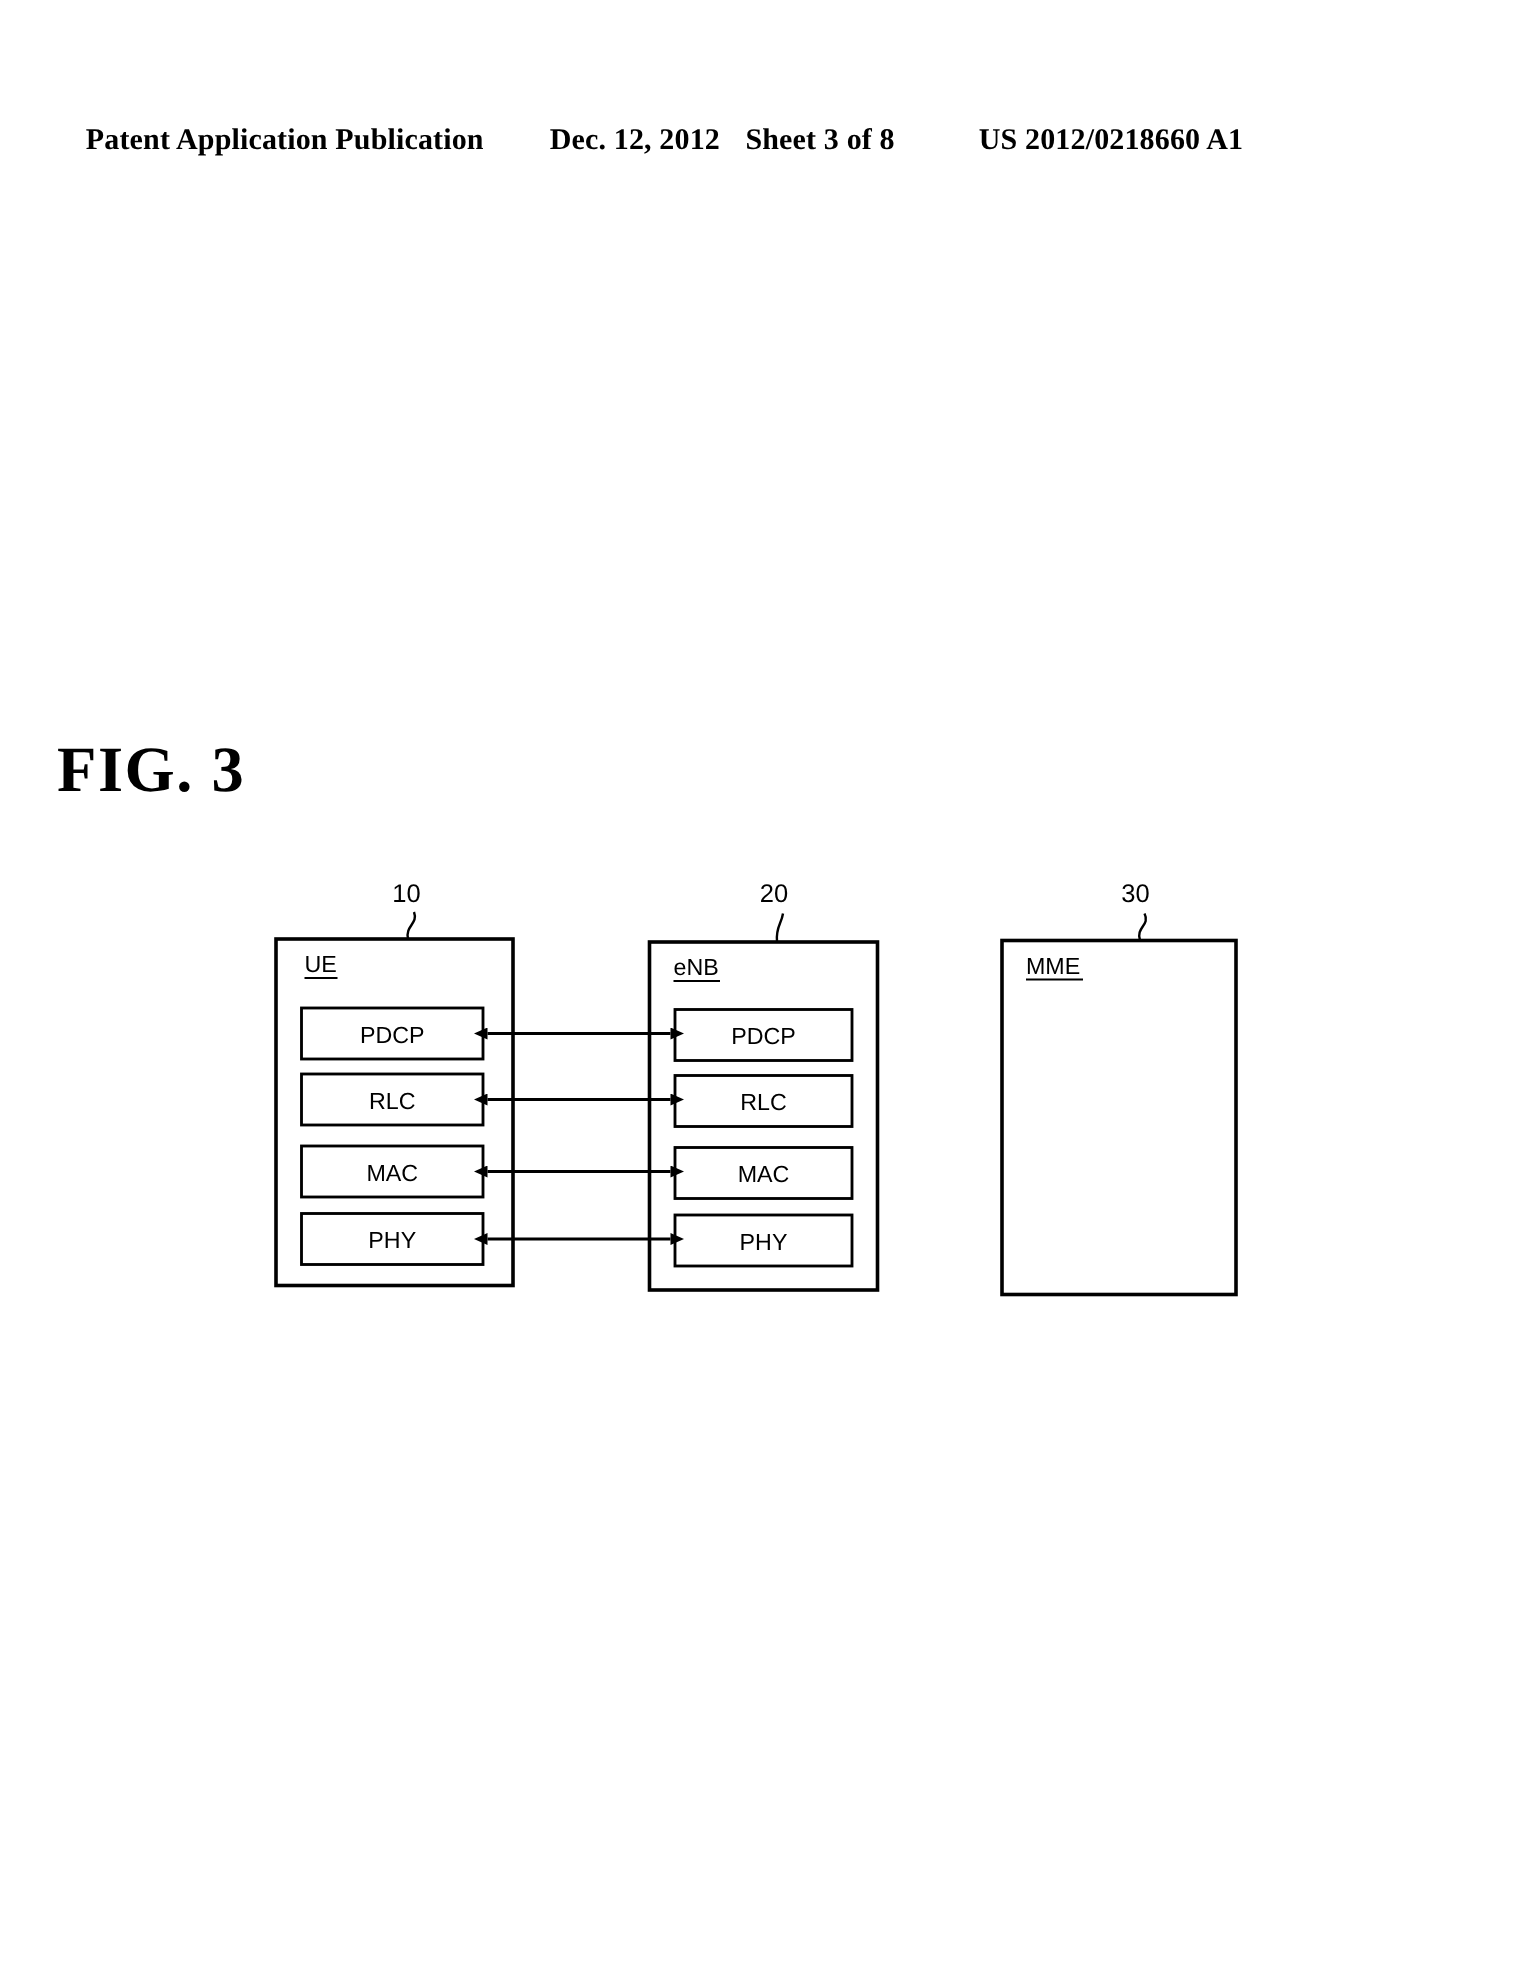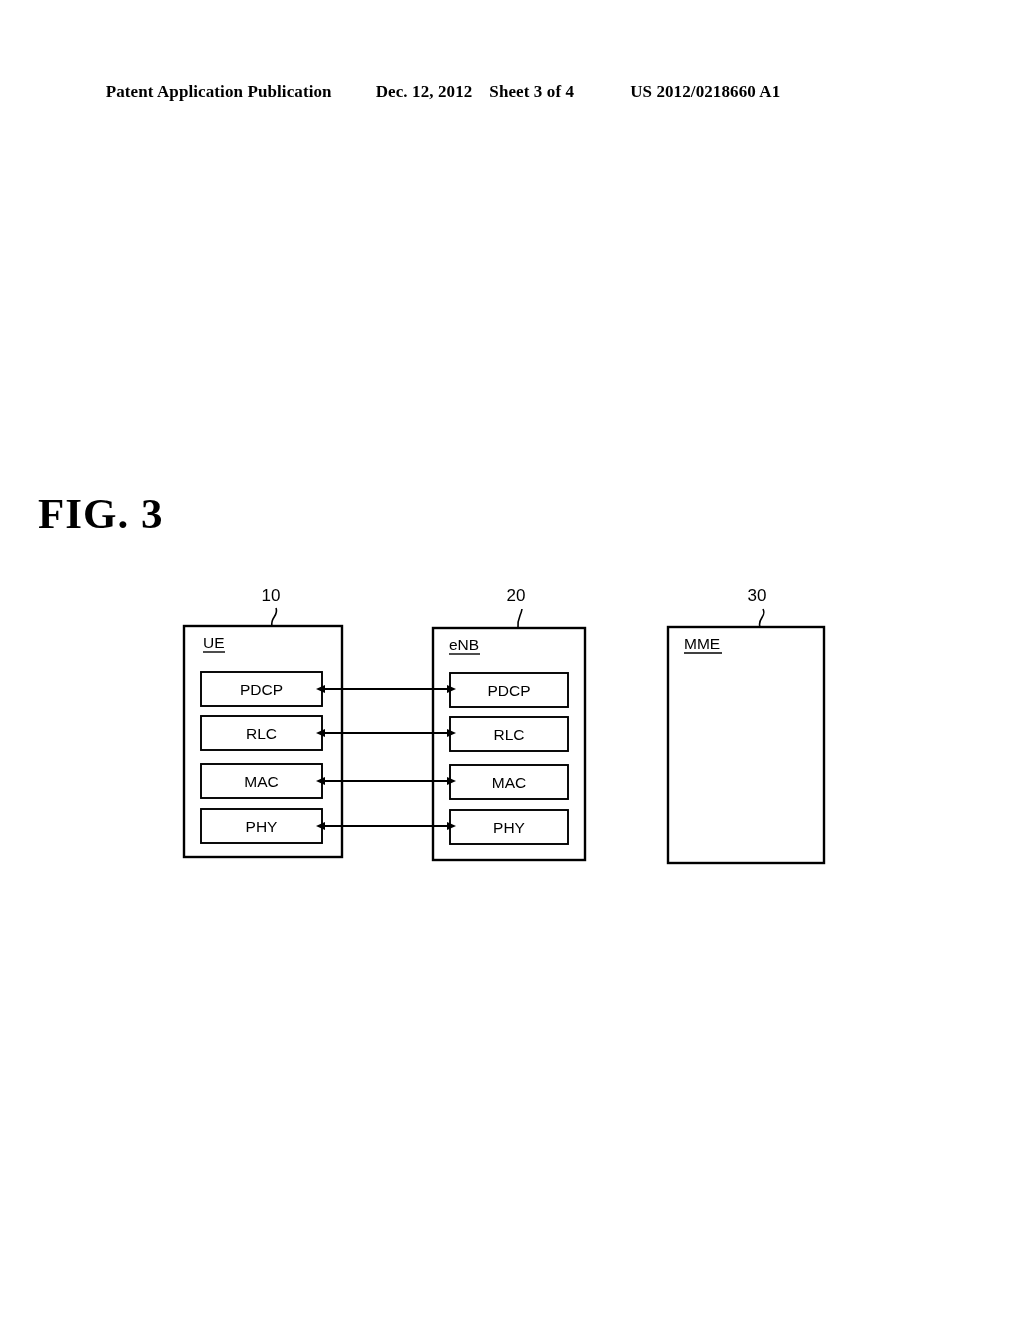--- a/index.html
+++ b/index.html
@@ -20,21 +20,21 @@
   .patent-header {
     position: absolute;
     left: 0;
     top: 82px;
     width: 886px;
     display: flex;
     justify-content: center;
     align-items: baseline;
     font-family: "Liberation Serif", serif;
     font-weight: bold;
-    font-size: 17px;
+    font-size: 20px;
     letter-spacing: 0.1px;
     white-space: nowrap;
   }
   .hdr-pub   { margin-right: 44px; }
   .hdr-date  { margin-right: 17px; }
   .hdr-sheet { margin-right: 56px; }
   .hdr-num   { }
 
   
   .fig-title {
@@ -80,21 +80,21 @@
     fill: #000000;
     text-anchor: middle;
   }
 </style>
 </head>
 <body>
 
 <div class="patent-header">
   <span class="hdr-pub">Patent Application Publication</span>
   <span class="hdr-date">Dec. 12, 2012</span>
-  <span class="hdr-sheet">Sheet 3 of 4</span>
+  <span class="hdr-sheet">Sheet 3 of 8</span>
   <span class="hdr-num">US 2012/0218660 A1</span>
 </div>
 
 <div class="fig-title">FIG. 3</div>
 
 <div class="figure">
 <svg width="1024" height="1320" viewBox="0 0 1024 1320" xmlns="http://www.w3.org/2000/svg">
   <defs>
     <marker id="arrowL" markerWidth="10" markerHeight="8" refX="9" refY="4" orient="auto" markerUnits="userSpaceOnUse">
       <path d="M9,0 L9,8 L0,4 Z" fill="#000000"></path>

